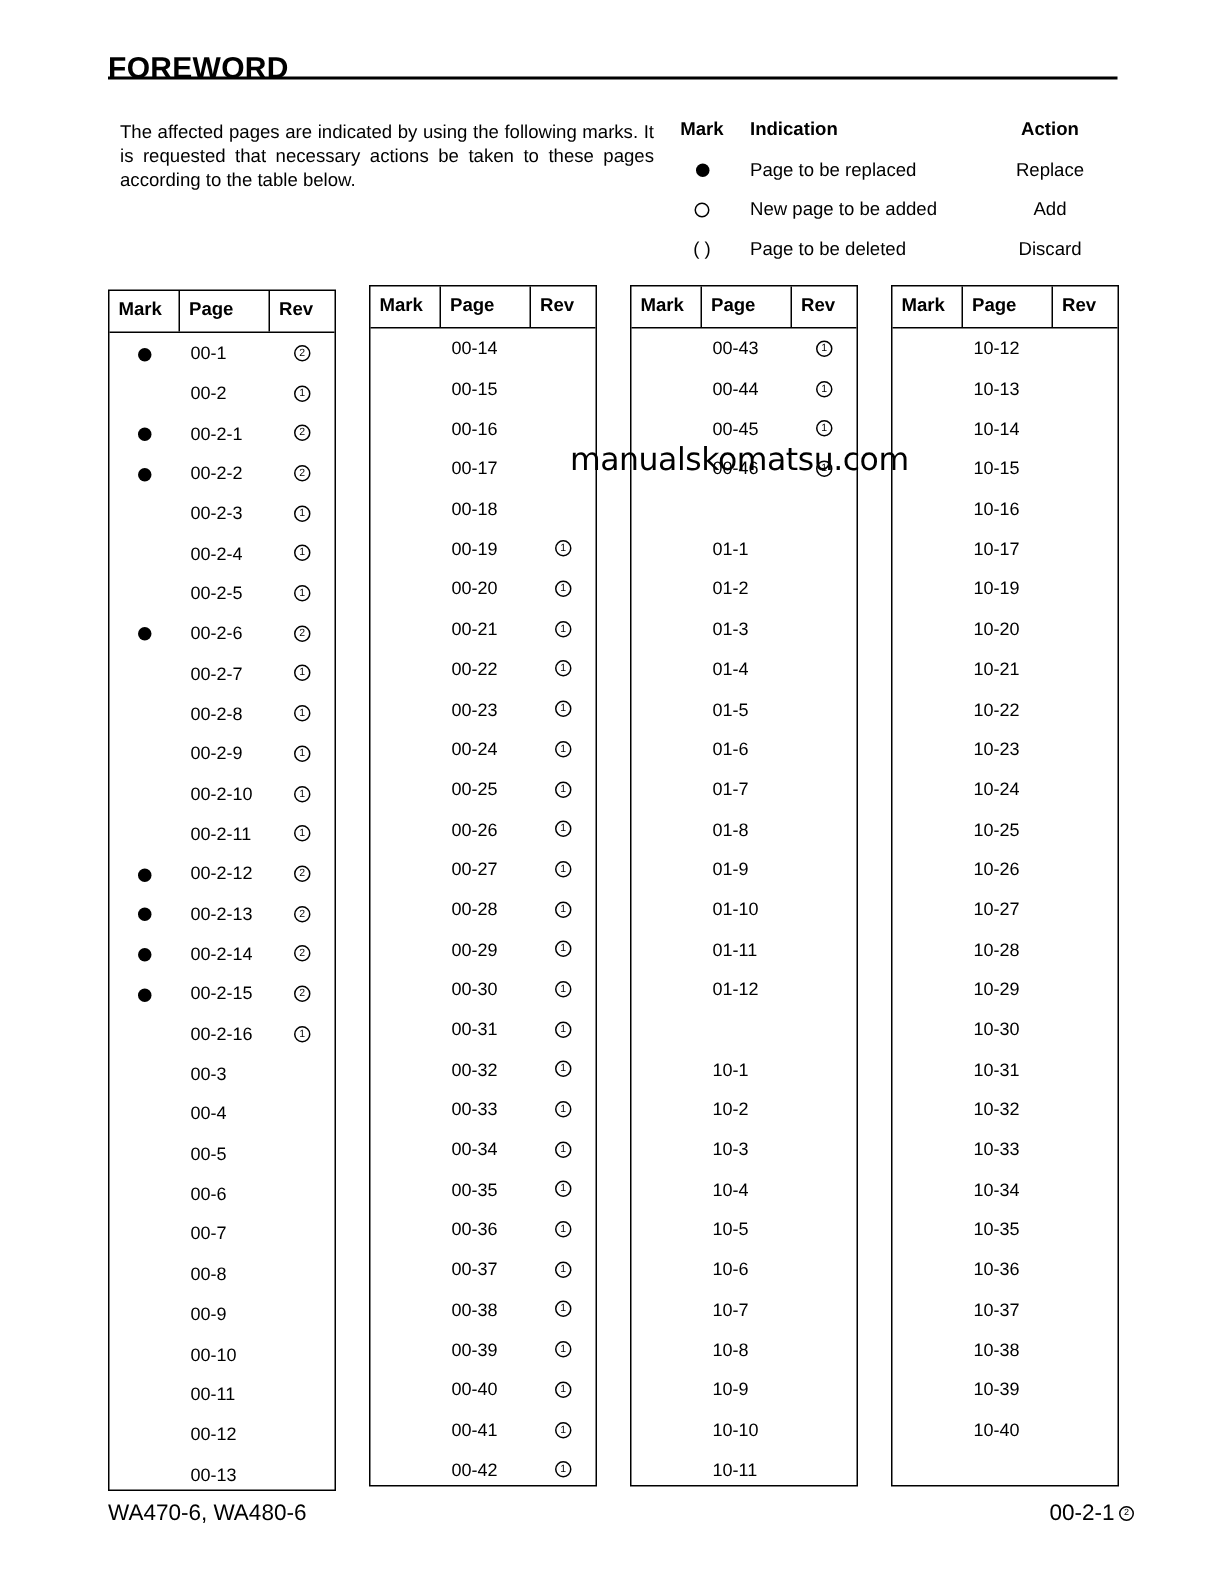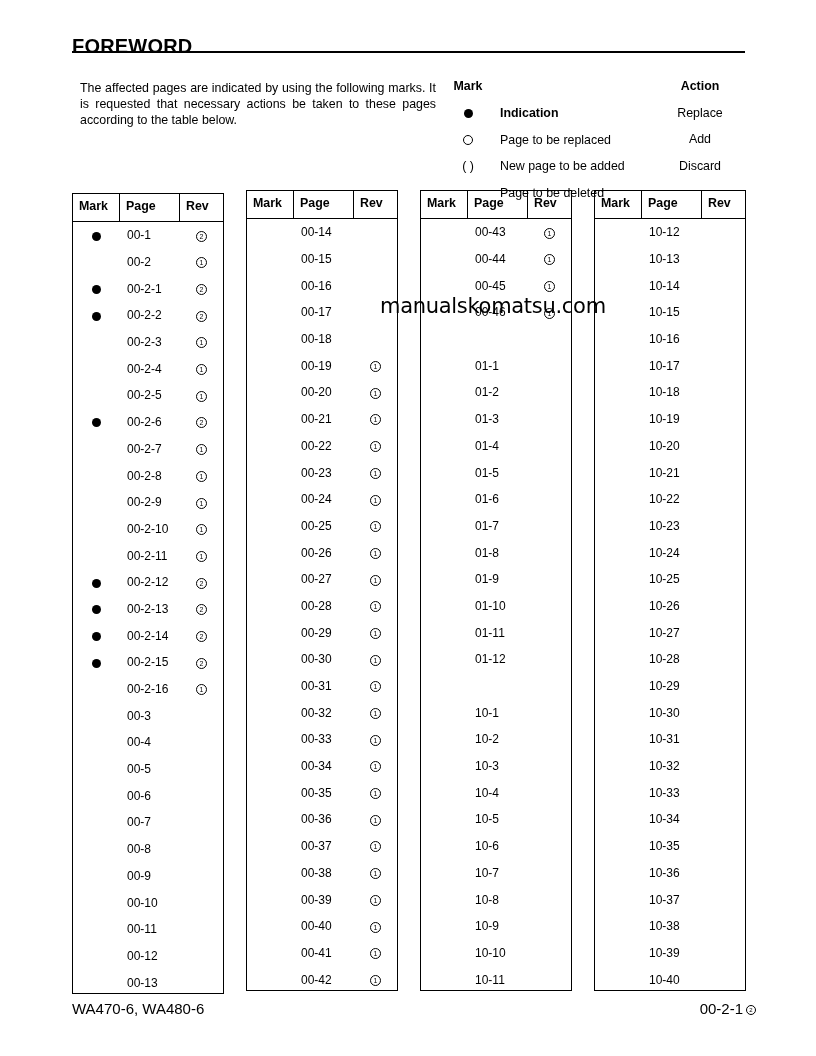--- a/index.html
+++ b/index.html
@@ -16,21 +16,21 @@
     }
     .intro {
       position: absolute; left: 80px; top: 80px; width: 356px;
       font-size: 12.4px; line-height: 16px; text-align: justify;
     }
     .legend {
       position: absolute; left: 448px; top: 79px; width: 300px; font-size: 12.4px;
     }
     .legend .row { position: relative; height: 26.7px; }
     .legend .c-mark { position: absolute; left: 0; width: 40px; text-align: center; }
-    .legend .c-ind { position: absolute; left: 52px; margin-top: 27px; }
+    .legend .c-ind { position: absolute; left: 52px; }
     .legend .c-act { position: absolute; left: 212px; width: 80px; text-align: center; }
     .legend .hdr { font-weight: bold; }
     .dot {
       display: inline-block; width: 9px; height: 9px; border-radius: 50%; background: #000; vertical-align: middle;
     }
     .ring {
       display: inline-block; width: 8px; height: 8px; border-radius: 50%; border: 1.3px solid #000; vertical-align: middle;
     }
 
     .tbl {
@@ -587,25 +587,20 @@
         <div class="td-page">10-16</div>
         <div class="td-rev"></div>
       </div>
       <div class="tr">
         <div class="td-mark"></div>
         <div class="td-page">10-17</div>
         <div class="td-rev"></div>
       </div>
       <div class="tr">
         <div class="td-mark"></div>
-        <div class="td-page">10-18</div>
-        <div class="td-rev"></div>
-      </div>
-      <div class="tr">
-        <div class="td-mark"></div>
         <div class="td-page">10-19</div>
         <div class="td-rev"></div>
       </div>
       <div class="tr">
         <div class="td-mark"></div>
         <div class="td-page">10-20</div>
         <div class="td-rev"></div>
       </div>
       <div class="tr">
         <div class="td-mark"></div>

